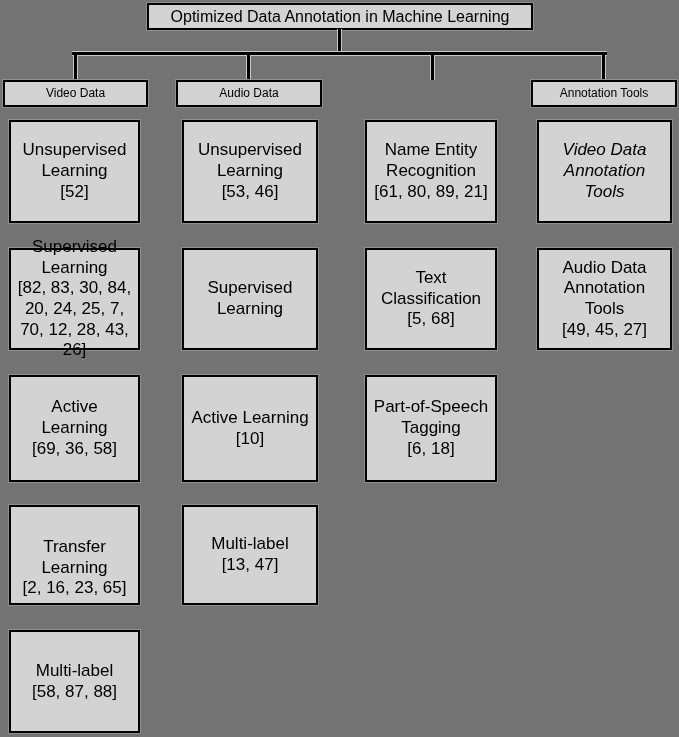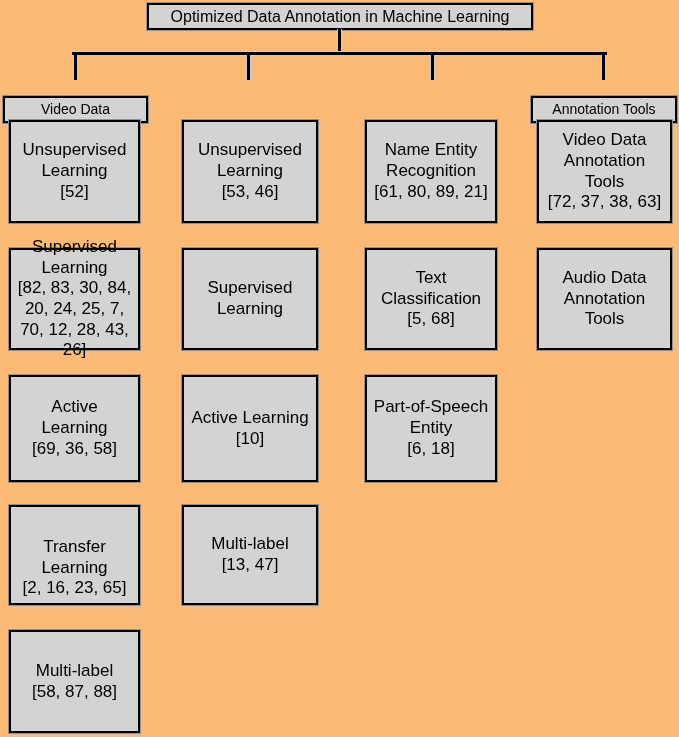--- a/index.html
+++ b/index.html
@@ -1,20 +1,20 @@
 <!DOCTYPE html>
 <html><head>
 <meta charset="utf-8">
 <style>
   html, body { margin: 0; padding: 0; background: #000; }
   .canvas {
     position: relative;
     width: 679px;
     height: 737px;
-    background: #fdba74;
+    background: #737373;
     font-family: "Liberation Sans", sans-serif;
     color: #000;
     overflow: hidden;
   }
   .box {
     position: absolute;
     background: #d3d3d3;
     border: 2px solid #000;
     box-shadow: 0 0 0 1px #8f8f8f;
     box-sizing: border-box;
@@ -22,22 +22,22 @@
     align-items: center;
     justify-content: center;
     text-align: center;
   }
   .title-box {
     left: 147px; top: 3px; width: 386px; height: 27px;
     font-size: 16px;
     line-height: 1.1;
   }
   .header-box {
-    top: 96px; height: 27px;
-    font-size: 14px;
+    top: 80px; height: 27px;
+    font-size: 12px;
     line-height: 1.1;
   }
   .node-box {
     font-size: 17px;
     line-height: 1.22;
     padding: 4px 6px;
   }
   .node-box .label, .node-box .refs { display: block; }
   .node-inner { width: 100%; }
   
@@ -69,20 +69,23 @@
 
   <div class="conn-v" style="left:337px; top:29px; height:23px;"></div>
   <div class="conn-h" style="left:72px; top:51px; width:535px;"></div>
   <div class="conn-v" style="left:73px; top:55px; height:25px;"></div>
   <div class="conn-v" style="left:246px; top:55px; height:25px;"></div>
   <div class="conn-v" style="left:430px; top:55px; height:25px;"></div>
   <div class="conn-v" style="left:601px; top:55px; height:25px;"></div>
 
   <div class="box header-box" style="left:3px; width:145px;">
     <span>Video Data</span>
+  </div>
+  <div class="box header-box" style="left:176px; width:146px;">
+    <span>Audio Data</span>
   </div>
   <div class="box header-box" style="left:531px; width:146px;">
     <span>Annotation Tools</span>
   </div>
 
   <div class="box node-box" style="left:9px; top:120px; width:131px; height:103px;">
     <div class="node-inner">
       <span class="label">Unsupervised Learning</span>
       <span class="refs">[52]</span>
     </div>
@@ -143,30 +146,30 @@
     </div>
   </div>
   <div class="box node-box" style="left:365px; top:248px; width:132px; height:102px;">
     <div class="node-inner">
       <span class="label">Text Classification</span>
       <span class="refs">[5, 68]</span>
     </div>
   </div>
   <div class="box node-box" style="left:365px; top:375px; width:132px; height:107px;">
     <div class="node-inner">
-      <span class="label">Part-of-Speech Entity</span>
+      <span class="label">Part-of-Speech Tagging</span>
       <span class="refs">[6, 18]</span>
     </div>
   </div>
 
-  <div class="box node-box" style="left:537px; top:120px; width:135px; height:103px;">
+  <div class="box node-box" style="left:537px; top:120px; width:135px; height:103px;font-style:italic;">
     <div class="node-inner">
       <span class="label">Video Data Annotation Tools</span>
-      <span class="refs">[72, 37, 38, 63]</span>
     </div>
   </div>
   <div class="box node-box" style="left:537px; top:248px; width:135px; height:102px;">
     <div class="node-inner">
       <span class="label">Audio Data Annotation Tools</span>
+      <span class="refs">[49, 45, 27]</span>
     </div>
   </div>
 
 </div>
 
 </body></html>

